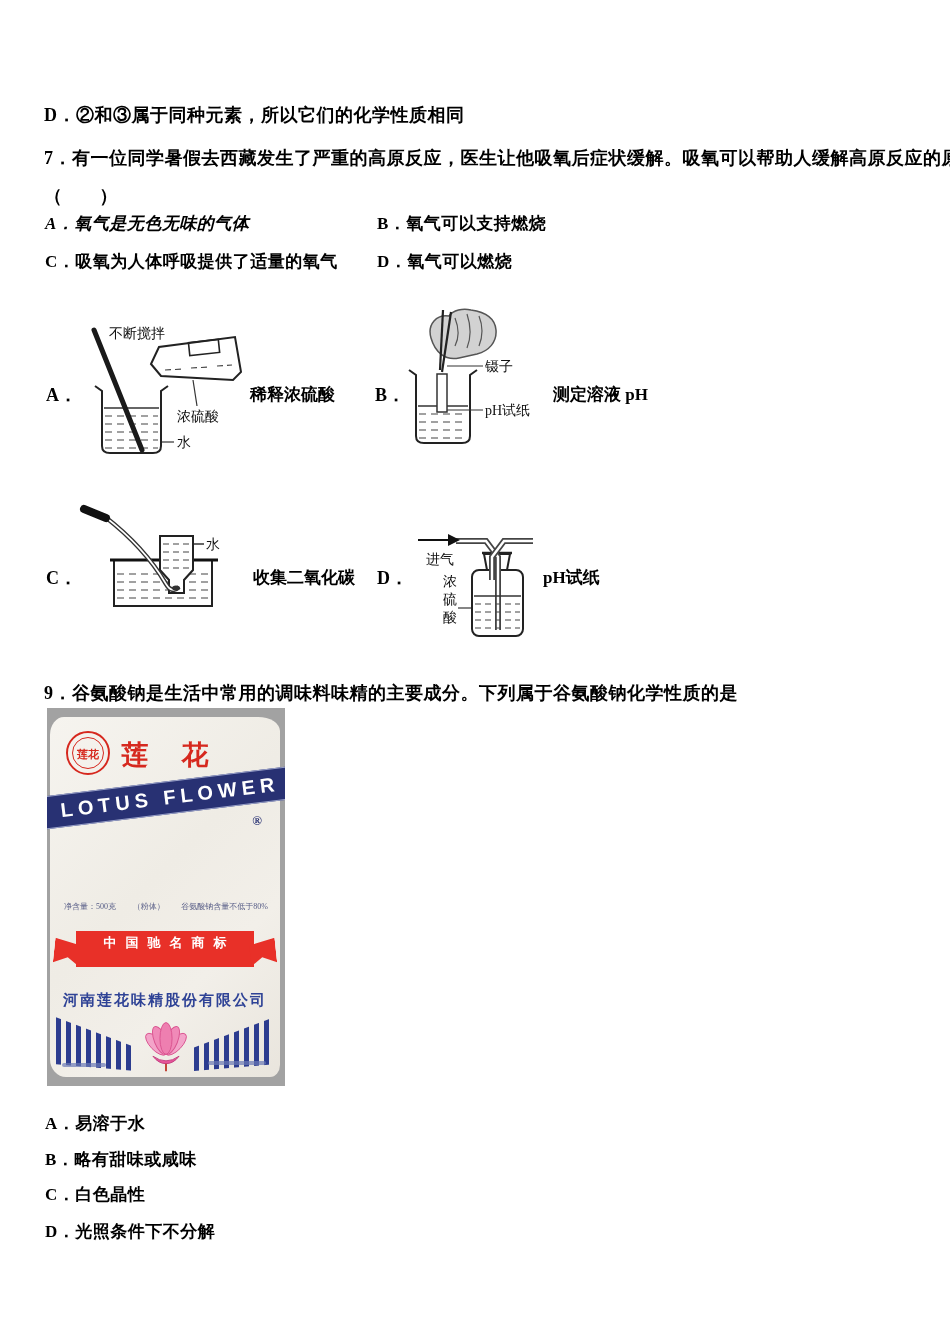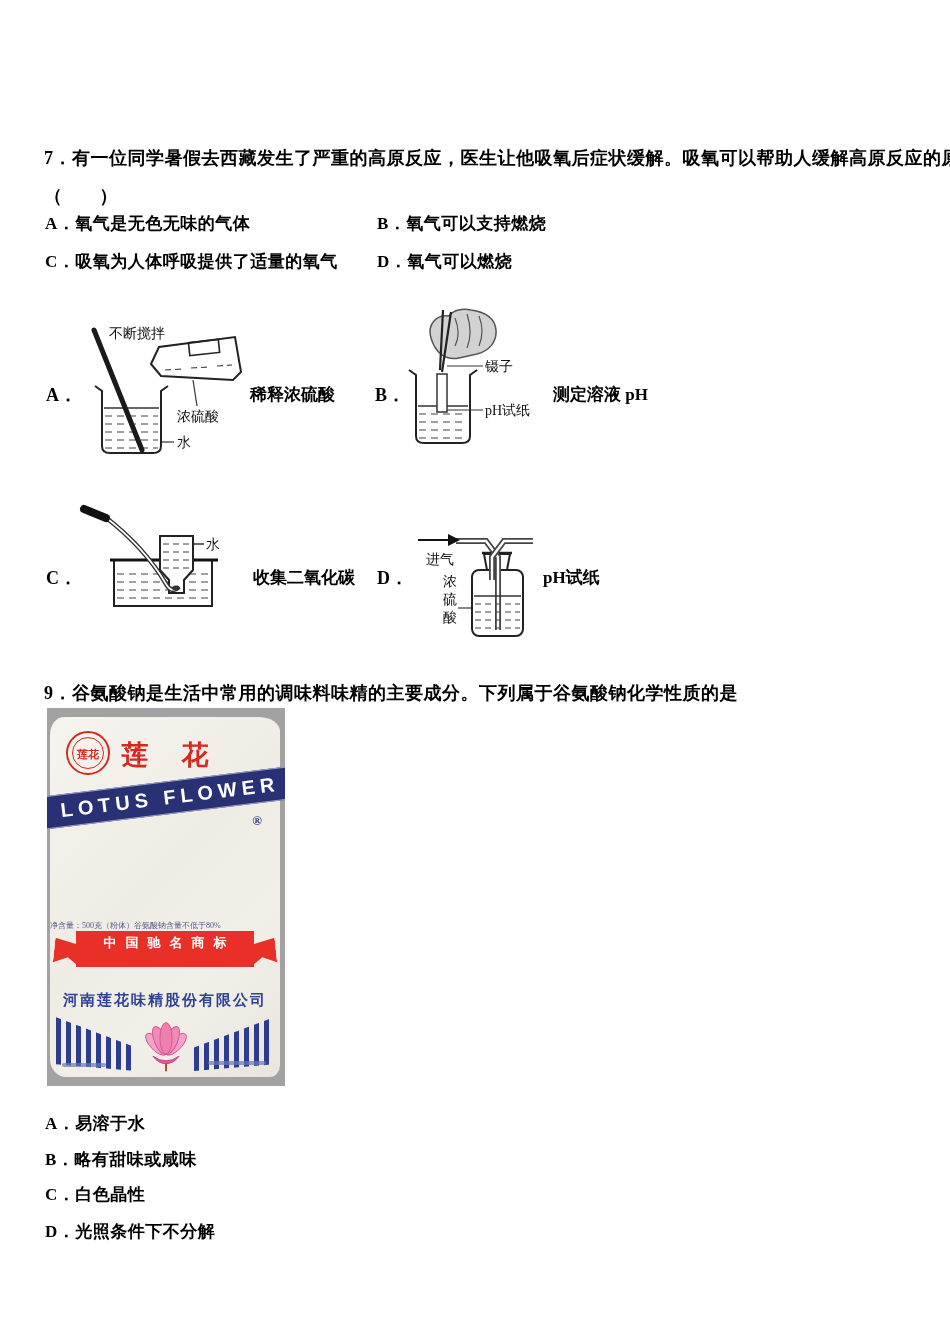--- a/index.html
+++ b/index.html
@@ -48,23 +48,23 @@
     font-size:20px; font-weight:bold; letter-spacing:5px; white-space:nowrap;
     border-top:1px solid #9aa2c9; border-bottom:1px solid #9aa2c9;
   }
   .regmark { position:absolute; right:18px; top:96px; color:#283173; font-size:13px; font-weight:bold; }
   .product {
     position:absolute; left:0; top:108px; width:100%; text-align:center;
     color:#d6281e; font-size:54px; font-weight:bold; letter-spacing:34px; text-indent:34px;
     text-shadow:1px 1px 0 #b01608;
   }
   .specs {
-    position:absolute; left:0; top:184px; width:204px;
-    display:flex; justify-content:flex-start; align-items:baseline;
-    color:#565c86; font-size:8px; white-space:nowrap;margin-top:19px;
+    position:absolute; left:14px; top:184px; width:204px;
+    display:flex; justify-content:space-between; align-items:baseline;
+    color:#565c86; font-size:8px; white-space:nowrap;
   }
   .ribbon-wrap { position:absolute; left:0; top:210px; width:100%; height:42px; }
   .ribbon {
     position:absolute; left:26px; top:4px; width:178px; height:36px;
     background:#e83028; color:#fff; font-size:13px; font-weight:bold;
     letter-spacing:9px; text-indent:9px; text-align:center; line-height:24px; white-space:nowrap;
   }
   .ribbon-tail {
     position:absolute; width:26px; height:26px; background:#e83028; top:12px;
   }
@@ -83,24 +83,25 @@
   .lotus { position:absolute; left:88px; top:300px; }
   .micro { position:absolute; height:4px; background:#6b79b5; opacity:0.7; border-radius:2px; }
   .micro.l { left:12px;  bottom:10px; width:44px; }
   .micro.r { right:14px; bottom:12px; width:58px; }
 </style>
 </head>
 <body>
 
 <div class="page">
 
+  <div class="tline" style="left:44px; top:103px;">D．②和③属于同种元素，所以它们的化学性质相同</div>
 
   <div class="tline" style="left:44px; top:146px;">7．有一位同学暑假去西藏发生了严重的高原反应，医生让他吸氧后症状缓解。吸氧可以帮助人缓解高原反应的原因是</div>
   <div class="tline" style="left:44px; top:184px;">（　　）</div>
-  <div class="opt" style="left:45px;  top:212px;">A．氧气是无色无味的气体</div>
+  <div class="opt" style="left:45px;  top:212px;font-style:italic;">A．氧气是无色无味的气体</div>
   <div class="opt" style="left:377px; top:212px;">B．氧气可以支持燃烧</div>
   <div class="opt" style="left:45px;  top:250px;">C．吸氧为人体呼吸提供了适量的氧气</div>
   <div class="opt" style="left:377px; top:250px;">D．氧气可以燃烧</div>
 
 
   <div class="dletter" style="left:46px; top:383px;">A．</div>
   <svg class="diagram" style="left:85px; top:320px;" width="215" height="148" viewBox="0 0 215 148">
 
     <g>
       <path d="M10,66 L17,71 L17,126 Q17,133 25,133 L68,133 Q76,133 76,126 L76,71 L83,66" fill="none" stroke="#222" stroke-width="2"></path>

